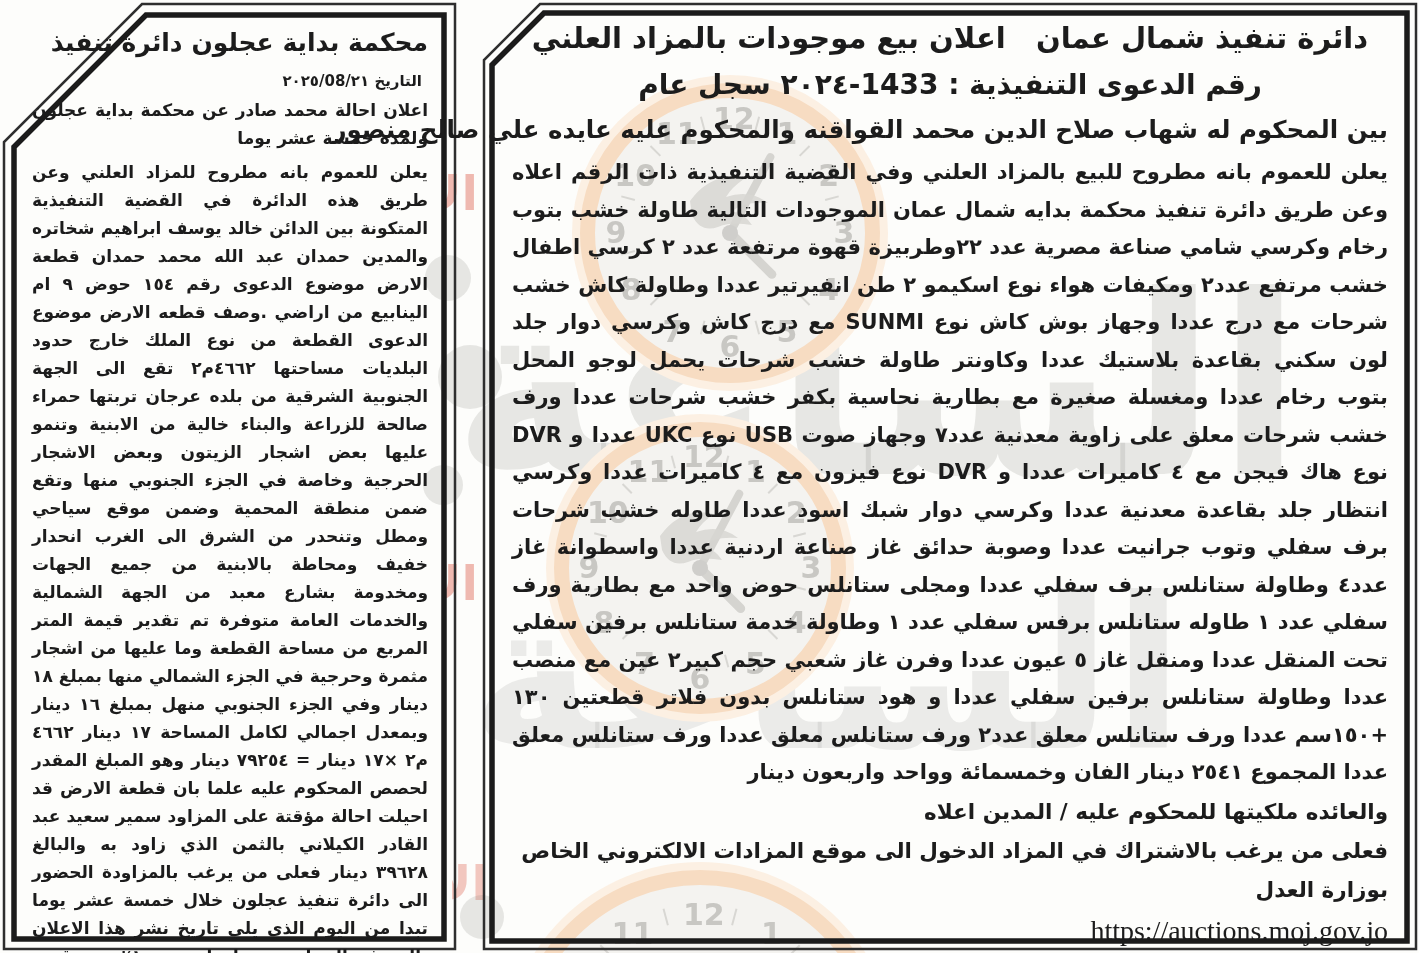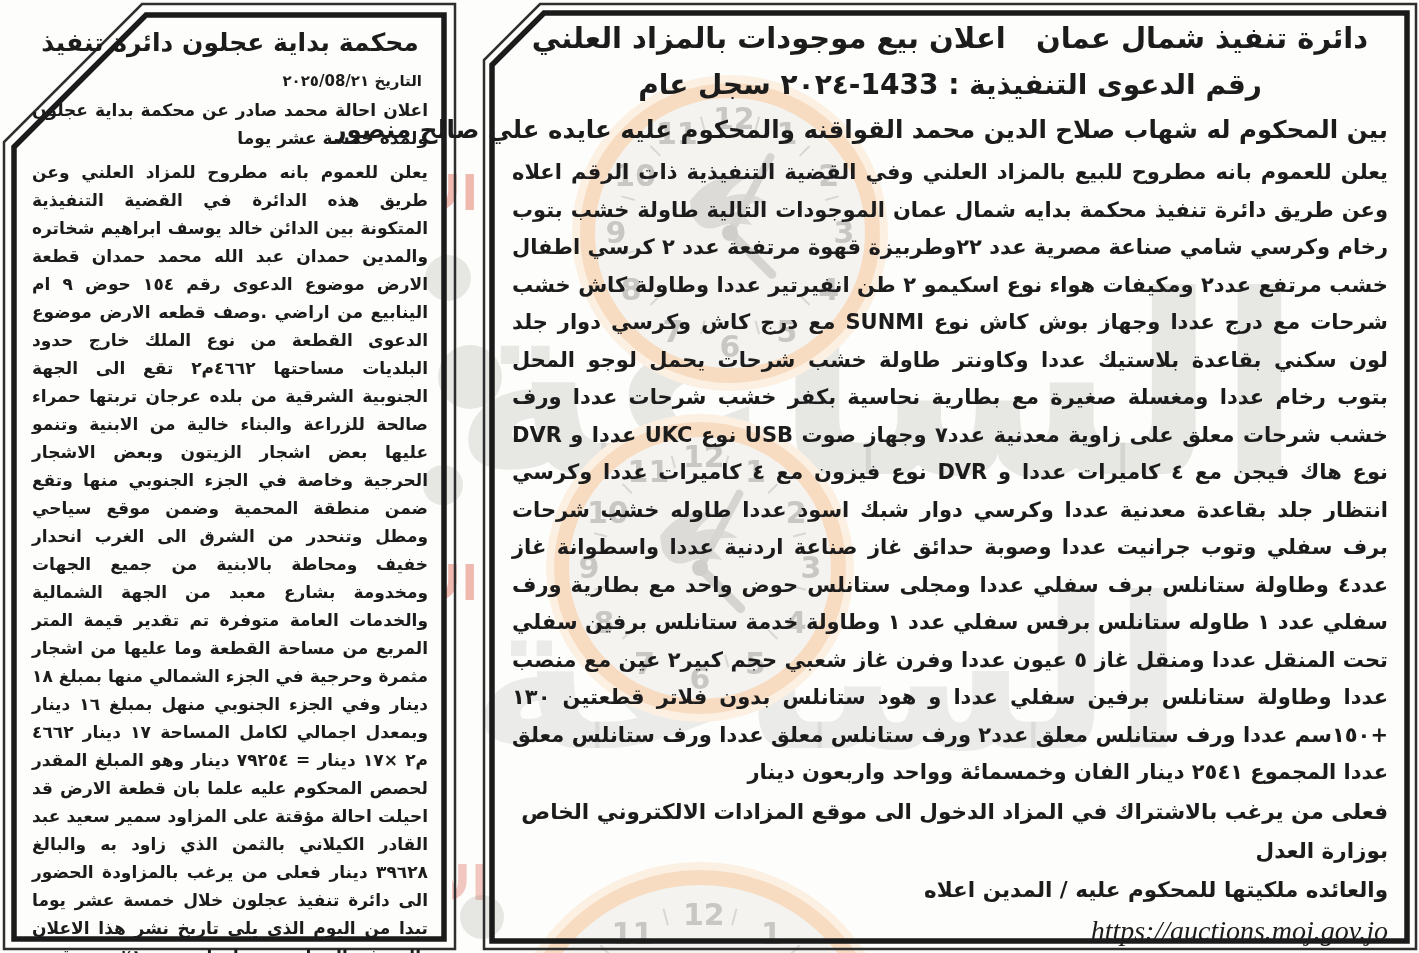--- a/index.html
+++ b/index.html
@@ -37,32 +37,32 @@
   .wm-dot{position:absolute;border-radius:50%;background:rgba(130,130,124,0.18);}
 
   
   .frame-svg{position:absolute;z-index:2;}
 
   
   .notice-content{position:absolute;z-index:3;direction:rtl;}
   #left-content{left:32px;top:22px;width:396px;}
   #right-content{left:512px;top:14px;width:876px;}
 
-  .l-title{font-size:25px;font-weight:bold;text-align:center;line-height:42px;}
+  .l-title{font-size:25px;font-weight:bold;line-height:42px;}
   .l-date{font-size:15px;font-weight:bold;text-align:right;margin:8px 6px 2px 0;}
   .l-par{font-size:17px;font-weight:bold;text-align:justify;line-height:28px;margin:6px 0 0;}
 
   .r-title1{font-size:29px;font-weight:bold;text-align:center;line-height:48px;}
   .r-title2{font-size:28px;font-weight:bold;text-align:center;line-height:46px;}
   .r-parties{font-size:24.5px;font-weight:bold;text-align:right;line-height:44px;white-space:nowrap;}
   .r-par{font-size:21px;font-weight:bold;text-align:justify;line-height:37.5px;margin:2px 0 0;}
   .r-line{font-size:21.5px;font-weight:bold;text-align:right;line-height:39px;margin:0;}
   .r-url{
     font-family:"Liberation Serif","DejaVu Serif",serif;font-size:28px;
-    direction:ltr;text-align:right;line-height:44px;margin:0;font-style:italic;
+    direction:ltr;text-align:right;line-height:44px;margin:0;
   }
 </style>
 </head>
 <body>
 
 <div id="watermark-layer">
   <div class="wm-big" id="wm-big1" style="left:452px;top:250px;font-size:250px;">الساعة</div>
   <div class="wm-big" id="wm-big2" style="left:470px;top:560px;font-size:210px;color:rgba(110,110,104,0.12);">الساعة</div>
 
   <div class="wm-masthead" style="left:442px;top:165px;">الاخبارية</div>
@@ -166,17 +166,17 @@
   <p class="l-par">اعلان احالة محمد صادر عن محكمة بداية عجلون ولمدة خمسة عشر يوما</p>
   <p class="l-par"><span>يعلن للعموم بانه مطروح للمزاد العلني وعن طريق هذه الدائرة في القضية التنفيذية المتكونة بين الدائن خالد يوسف ابراهيم شخاتره والمدين حمدان عبد الله محمد حمدان قطعة الارض موضوع الدعوى رقم ١٥٤ حوض ٩ ام الينابيع من اراضي .وصف قطعه الارض موضوع الدعوى القطعة من نوع الملك خارج حدود البلديات مساحتها ٤٦٦٢م٢ تقع الى الجهة الجنوبية الشرقية من بلده عرجان تربتها حمراء صالحة للزراعة والبناء خالية من الابنية وتنمو عليها بعض اشجار الزيتون وبعض الاشجار الحرجية وخاصة في الجزء الجنوبي منها وتقع ضمن منطقة المحمية وضمن موقع سياحي ومطل وتنحدر من الشرق الى الغرب انحدار خفيف ومحاطة بالابنية من جميع الجهات ومخدومة بشارع معبد من الجهة الشمالية والخدمات العامة متوفرة تم تقدير قيمة المتر المربع من مساحة القطعة وما عليها من اشجار مثمرة وحرجية في الجزء الشمالي منها بمبلغ ١٨ دينار وفي الجزء الجنوبي منهل بمبلغ ١٦ دينار وبمعدل اجمالي لكامل المساحة ١٧ دينار ٤٦٦٢ م٢ ×١٧ دينار = ٧٩٢٥٤ دينار وهو المبلغ المقدر لحصص المحكوم عليه علما بان قطعة الارض قد احيلت احالة مؤقتة على المزاود سمير سعيد عبد القادر الكيلاني بالثمن الذي زاود به والبالغ ٣٩٦٢٨ دينار فعلى من يرغب بالمزاودة الحضور الى دائرة تنفيذ عجلون خلال خمسة عشر يوما تبدا من اليوم الذي يلي تاريخ نشر هذا الاعلان بالصحف المحلية مصطحبا معه ١٠٪ من قيمة التقدير علما بان الرسوم والطوابع والدلالة تعود على المزاود الاخير على ان لا تقل قيمة البدء بالمزاودة عن ٥٠٪ من القيمة المقدرة علما بان اجراءات المزاد ستتم الكترونيا على الموقع التالي </span></p>
 
 </div>
 
 <div class="notice-content" id="right-content">
   <div class="r-title1">دائرة تنفيذ شمال عمان&nbsp;&nbsp; اعلان بيع موجودات بالمزاد العلني</div>
   <div class="r-title2">رقم الدعوى التنفيذية : 1433-٢٠٢٤ سجل عام</div>
   <div class="r-parties">بين المحكوم له شهاب صلاح الدين محمد القواقنه والمحكوم عليه عايده علي صالح منصور</div>
   <p class="r-par">يعلن للعموم بانه مطروح للبيع  بالمزاد العلني وفي القضية التنفيذية ذات الرقم اعلاه وعن طريق دائرة تنفيذ محكمة بدايه شمال عمان الموجودات التالية طاولة خشب بتوب رخام وكرسي شامي صناعة مصرية عدد ٢٢وطربيزة قهوة مرتفعة عدد ٢ كرسي اطفال خشب مرتفع عدد٢ ومكيفات هواء نوع اسكيمو ٢ طن انفيرتير عددا وطاولة كاش خشب شرحات مع درج عددا وجهاز بوش كاش نوع SUNMI مع درج كاش وكرسي دوار جلد لون سكني بقاعدة بلاستيك عددا وكاونتر طاولة خشب شرحات يحمل لوجو المحل بتوب رخام عددا ومغسلة صغيرة مع بطارية نحاسية بكفر خشب شرحات عددا ورف خشب شرحات معلق على زاوية معدنية عدد٧ وجهاز صوت USB نوع UKC عددا و DVR نوع هاك فيجن مع ٤ كاميرات عددا و DVR نوع فيزون مع ٤ كاميرات عددا وكرسي انتظار جلد بقاعدة معدنية عددا وكرسي دوار شبك اسود عددا طاوله خشب شرحات برف سفلي وتوب جرانيت عددا وصوبة حدائق غاز صناعة اردنية عددا واسطوانة غاز عدد٤ وطاولة ستانلس برف سفلي عددا ومجلى ستانلس حوض واحد مع بطارية ورف سفلي عدد ١ طاوله ستانلس برفس سفلي عدد ١ وطاولة خدمة ستانلس برفين سفلي تحت المنقل عددا ومنقل غاز ٥ عيون عددا وفرن غاز شعبي حجم كبير٢ عين مع منصب عددا وطاولة ستانلس برفين سفلي عددا و هود ستانلس بدون فلاتر قطعتين ١٣٠ +١٥٠سم عددا ورف ستانلس معلق عدد٢ ورف ستانلس معلق عددا ورف ستانلس معلق عددا المجموع ٢٥٤١ دينار الفان وخمسمائة وواحد واربعون دينار</p>
+  <p class="r-line">والعائده ملكيتها للمحكوم عليه / المدين اعلاه</p>
   <p class="r-line">فعلى من يرغب بالاشتراك في المزاد الدخول الى موقع المزادات الالكتروني الخاص بوزارة العدل</p>
-  <p class="r-line">والعائده ملكيتها للمحكوم عليه / المدين اعلاه</p>
   <p class="r-url">https://auctions.moj.gov.jo</p>
 
 </div>
 
 </body></html>

